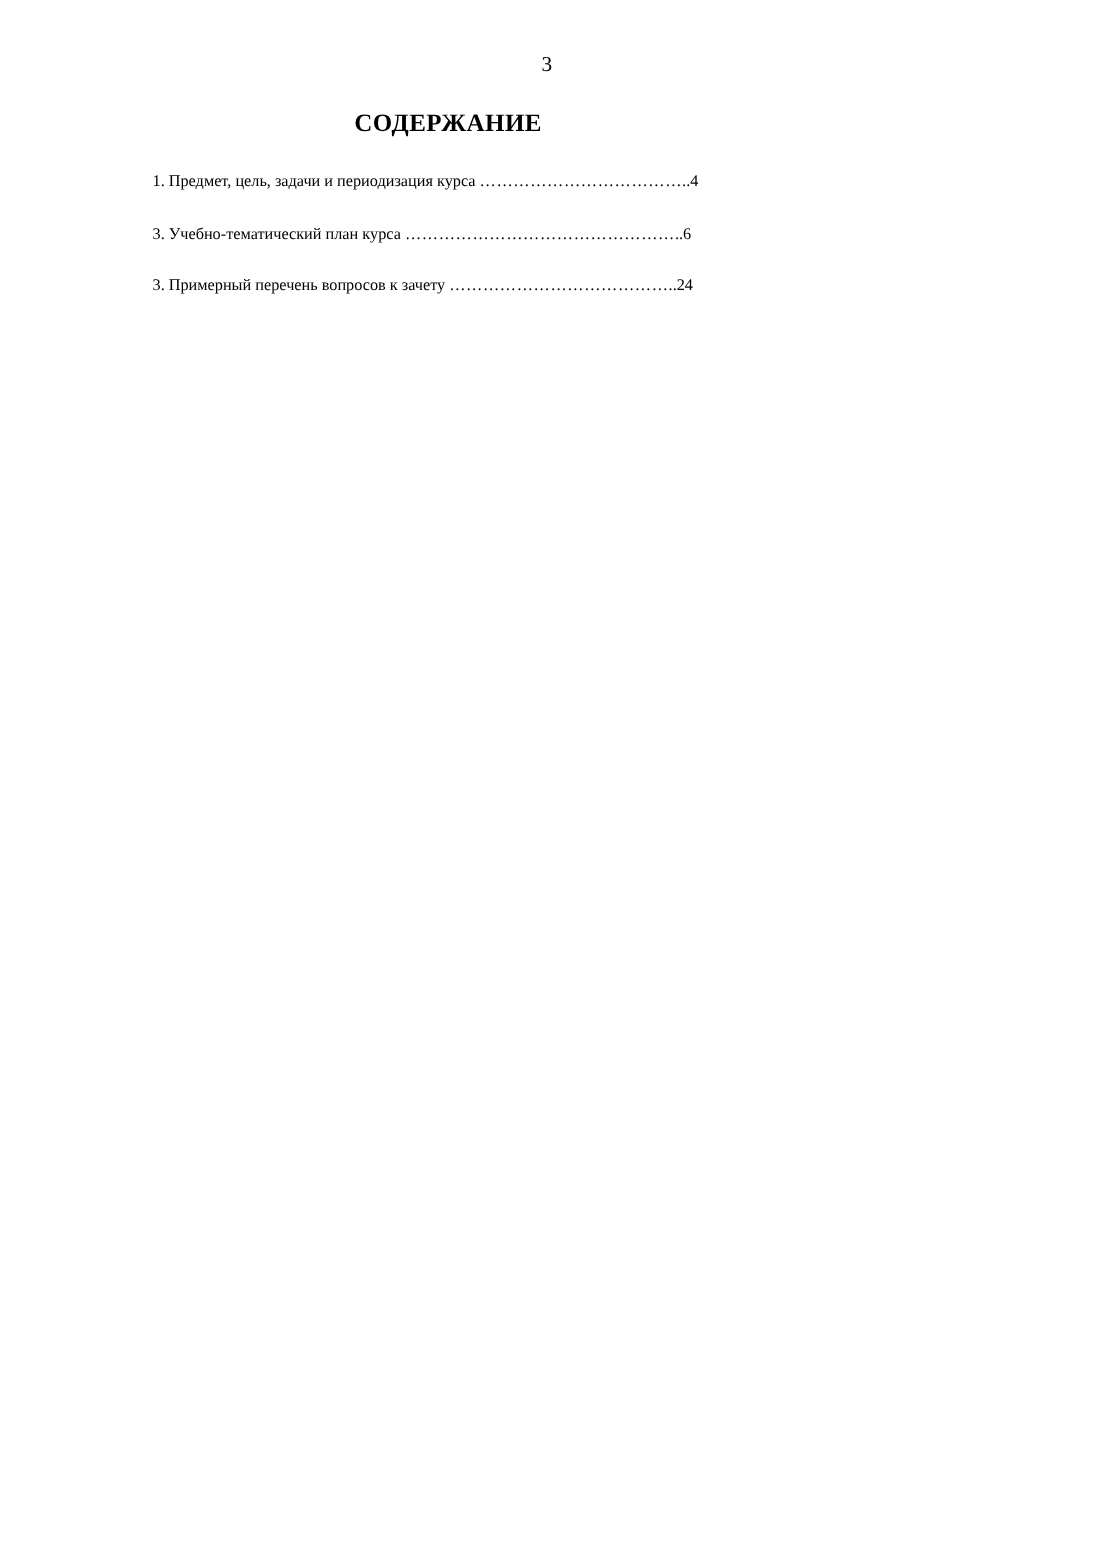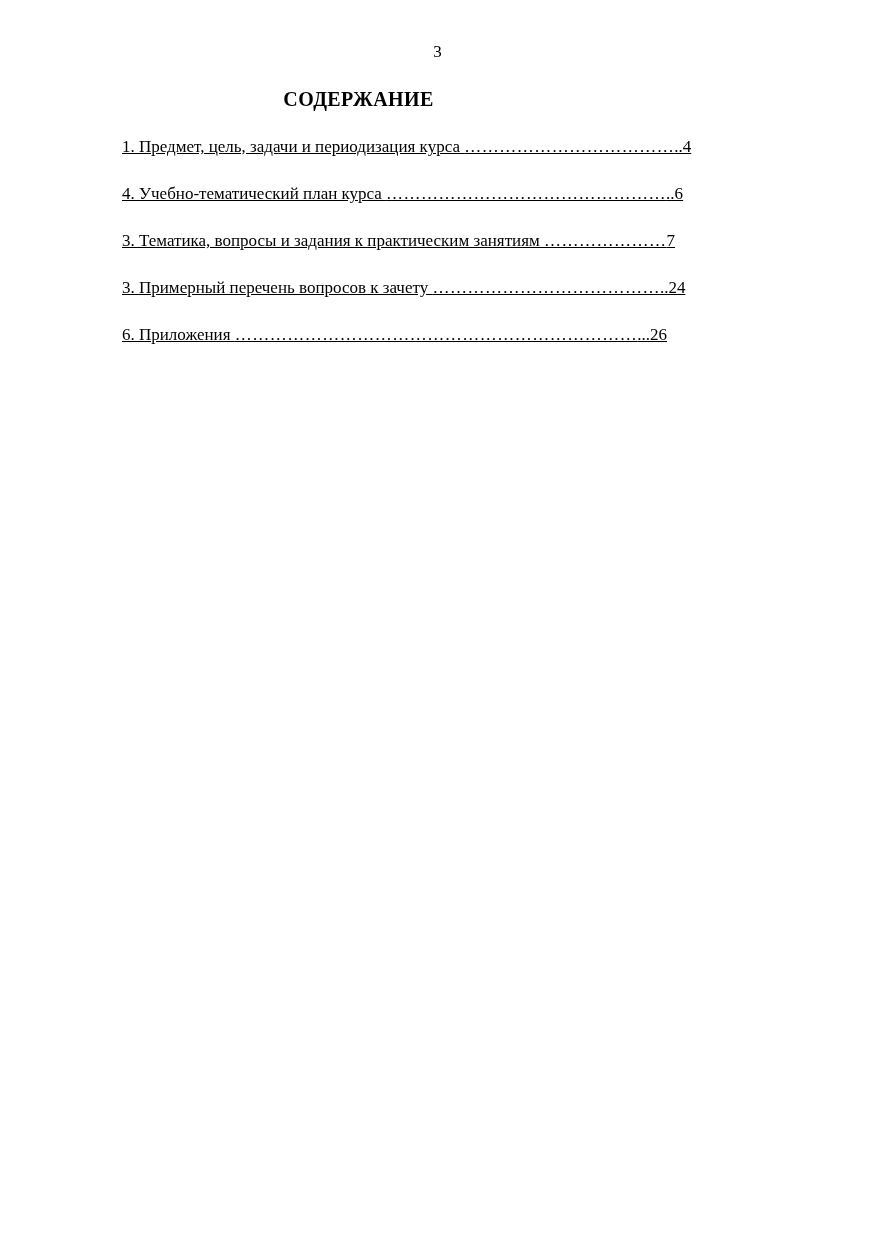--- a/index.html
+++ b/index.html
@@ -42,26 +42,25 @@
     letter-spacing: 0.4px;
   }
   .toc {
     position: absolute;
     top: 136px;
     left: 122px;
     width: 672px;
   }
   .toc-entry {
     display: block;
-    font-size: 17px;
+    font-size: 13px;
     line-height: 1.35;
     margin-bottom: 24px;
     white-space: nowrap;
     overflow: hidden;
-    text-decoration: underline;
   }
   .toc-entry .label {
     display: inline;
   }
   .toc-entry .leaders {
     display: inline;
     letter-spacing: 0.5px;
   }
   .toc-entry .page {
     display: inline;
@@ -76,30 +75,24 @@
 
   <div class="doc-title">СОДЕРЖАНИЕ</div>
 
   <div class="toc">
 
     <div class="toc-entry">
       <span class="label">1. Предмет, цель, задачи и периодизация курса </span><span class="leaders">………………………………</span><span class="page">..4</span>
     </div>
 
     <div class="toc-entry">
-      <span class="label">4. Учебно-тематический план курса </span><span class="leaders">…………………………………………</span><span class="page">..6</span>
+      <span class="label">3. Учебно-тематический план курса </span><span class="leaders">…………………………………………</span><span class="page">..6</span>
     </div>
 
-    <div class="toc-entry">
-      <span class="label">3. Тематика, вопросы и задания к практическим занятиям </span><span class="leaders">…………………</span><span class="page">7</span>
-    </div>
 
 
     <div class="toc-entry">
       <span class="label">3. Примерный перечень вопросов к зачету </span><span class="leaders">…………………………………</span><span class="page">..24</span>
     </div>
 
-    <div class="toc-entry">
-      <span class="label">6. Приложения </span><span class="leaders">……………………………………………………………</span><span class="page">...26</span>
-    </div>
 
   </div>
 </div>
 
 </body></html>

